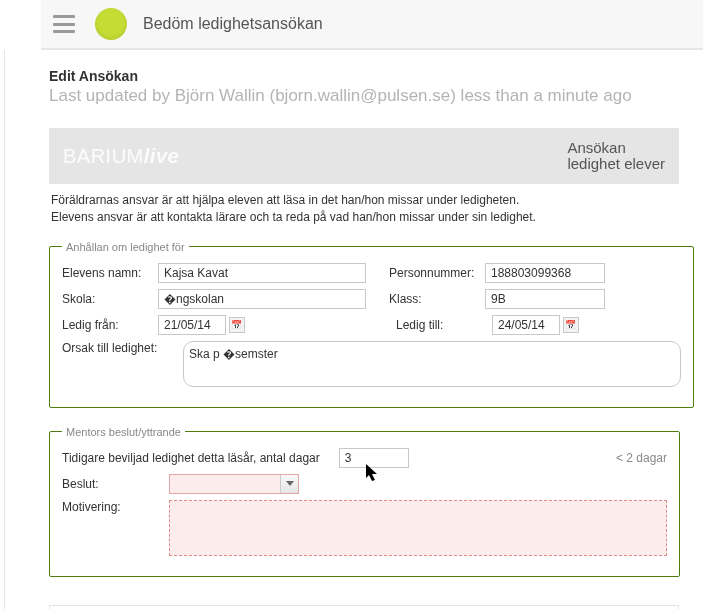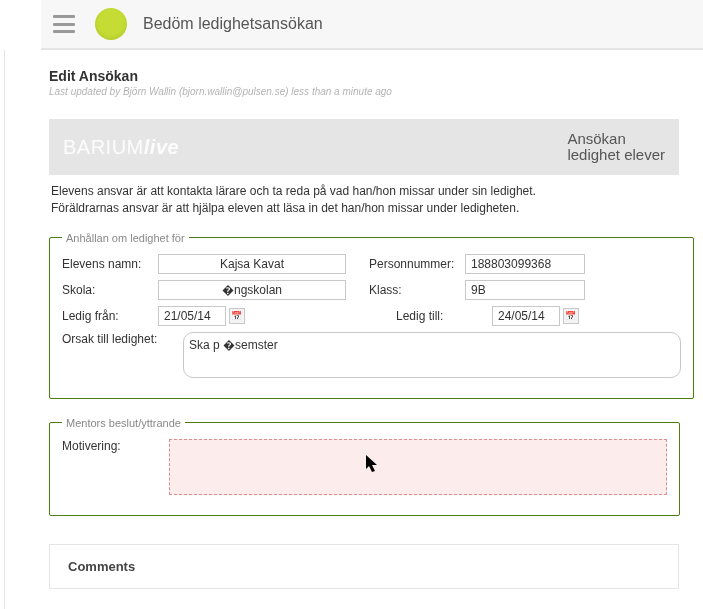--- a/index.html
+++ b/index.html
@@ -33,21 +33,21 @@
   }
   .top-title { font-size: 16px; color: #555; font-weight: 500; }
   .top-sub { font-size: 11px; color: #aaa; margin-top: 1px; }
   .top-sub .link { color: #3a8bc9; }
   .page {
     padding: 18px 24px 40px 44px;
     border-left: 1px solid #e5e5e5;
     margin-left: 4px;
   }
   .edit-h { font-size: 14px; font-weight: bold; color: #333; }
-  .edit-sub { font-size: 10px; color: #b4b4b4; margin-top: 2px; margin-bottom: 22px; font-style: italic; }
+  .edit-sub { font-size: 17px; color: #b4b4b4; margin-top: 2px; margin-bottom: 22px; }
   .brandbar {
     display: flex; align-items: center; justify-content: space-between;
     background: #e5e5e5; height: 56px; padding: 0 14px;
     margin-bottom: 8px;
   }
   .brand-logo {
     font-size: 20px; color: #fcfcfc; letter-spacing: 0.5px;
     font-family: Arial, sans-serif; font-weight: 400;
   }
   .brand-logo .live { font-weight: bold; font-style: italic; }
@@ -63,21 +63,21 @@
   .row { display: flex; align-items: center; margin-bottom: 6px; gap: 11px; }
   .col { display: flex; align-items: center; }
   .lbl { width: 96px; color: #333; font-size: 12px; }
   .lbl-wide { width: auto; margin-right: 8px; }
   input.txt, textarea.txt, .selectbox {
     border: 1px solid #c8c8c8;
     font-size: 12px; font-family: inherit;
     padding: 3px 5px; background: #fff; color: #333;
   }
   input.txt { height: 20px; }
-  .w220 { width: 188px; text-align: center; }
+  .w220 { width: 208px; }
   .w120 { width: 120px; }
   .w70  { width: 70px; }
   .right-col { margin-left: 12px; }
   .right-lbl { width: 96px; }
   .datewrap { position: relative; display: inline-flex; align-items: center; }
   .datewrap input { width: 68px; }
   .cal-btn {
     width: 16px; height: 16px; border: 1px solid #c8c8c8;
     margin-left: 3px; display: inline-flex; align-items: center; justify-content: center;
     font-size: 9px; color: #888; background: #f3f3f3; cursor: pointer;
@@ -136,22 +136,22 @@
     <div class="brand-logo">
       <span>BARIUM</span><span class="live">live</span>
     </div>
     <div class="brand-right">
       <div>Ansökan</div>
       <div>ledighet elever</div>
     </div>
   </div>
 
   <div class="intro">
+    <div>Föräldrarnas ansvar är att hjälpa eleven att läsa in det han/hon missar under ledigheten.</div>
     <div>Elevens ansvar är att kontakta lärare och ta reda på vad han/hon missar under sin ledighet.</div>
-    <div>Föräldrarnas ansvar är att hjälpa eleven att läsa in det han/hon missar under ledigheten.</div>
   </div>
 
   <fieldset>
     <legend>Anhållan om ledighet för</legend>
 
     <div class="row">
       <div class="col">
         <div class="lbl">Elevens namn:</div>
         <input class="txt w220" value="Kajsa Kavat" style="">
       </div>
@@ -192,21 +192,37 @@
 
     <div class="row" style="align-items:flex-start;">
       <div class="lbl" style="width:110px;">Orsak till ledighet:</div>
       <textarea class="txt" style="">Ska p �semster</textarea>
     </div>
   </fieldset>
 
   <fieldset style="position:relative;">
     <legend>Mentors beslut/yttrande</legend>
 
-
+    <div class="row">
+      <div class="lbl-wide">Tidigare beviljad ledighet detta läsår, antal dagar</div>
+      <input class="txt w70" value="3" style="">
+      <div class="flex-spacer"></div>
+      <div class="gray-right">&lt; 2 dagar</div>
+    </div>
+
+    <div class="row">
+      <div class="lbl">Beslut:</div>
+      <div class="select-red">
+        <div class="arrowbox">
+          <svg width="8" height="5">
+                <polygon points="0,0 8,0 4,5" fill="#666"></polygon>
+              </svg>
+        </div>
+      </div>
+    </div>
 
     <div class="row" style="align-items:flex-start;">
       <div class="lbl">Motivering:</div>
       <div class="motiv"></div>
     </div>
 
     <svg class="mouse-ptr" style="left:316px; top:26px;" width="14" height="20">
       <polygon points="0,0 0,14 3,11 6,17 9,16 6,10 11,10" fill="#000"></polygon>
     </svg>
   </fieldset>

